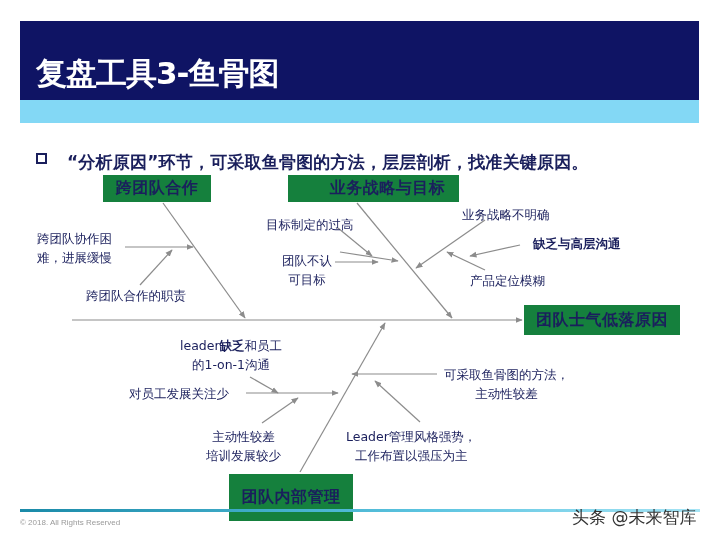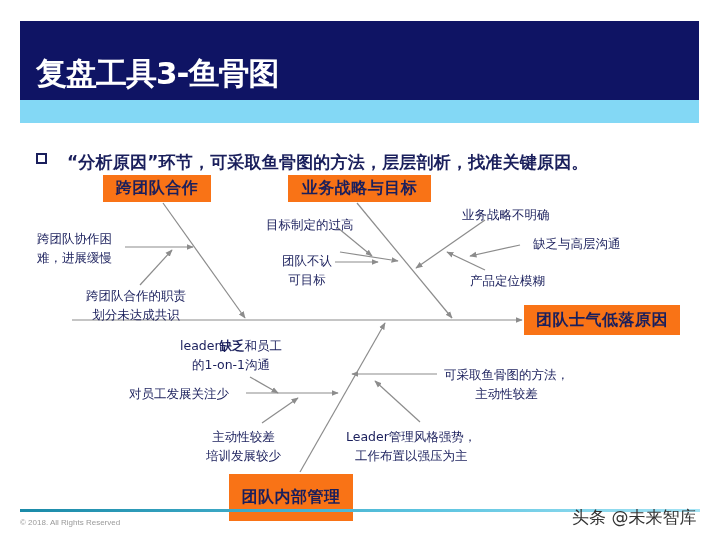--- a/index.html
+++ b/index.html
@@ -25,30 +25,30 @@
     position:absolute; left:36px; top:145px; height:24px;
     display:flex; align-items:center;
   }
   .bullet-square {
     width:7px; height:7px; border:2px solid #1a1f5c; margin-right:20px; margin-top:2px;
   }
   .bullet-text {
     font-size:17px; font-weight:bold; color:#1a1f5c; letter-spacing:0.2px;margin-top:11px;
   }
   .cat-box {
-    position:absolute; background:#f97316;
+    position:absolute; background:#15803d;
     font-size:16px; font-weight:bold; color:#1a1f5c;
     display:flex; align-items:center; justify-content:center;
     letter-spacing:0.5px;
   }
   .cause {
     position:absolute; font-size:12.5px; color:#1a1f5c; line-height:19px;
     text-align:center; white-space:nowrap;
   }
-  .cause.bold { font-weight:normal;text-align:center; }
+  .cause.bold { font-weight:bold;text-align:center; }
   .cause.left { text-align:left; }
   svg.diagram { position:absolute; left:0; top:0; }
   .footer-line {
     position:absolute; left:20px; top:509px; width:680px; height:3px;
     background:linear-gradient(to right,#1a8aa8,#5cc4e0 60%,#a6e4f5);
   }
   .copyright {
     position:absolute; left:20px; top:518px; font-size:8px; color:#9a9a9a;
     font-family:"Liberation Sans", sans-serif;
   }
@@ -93,31 +93,30 @@
     <line x1="300" y1="472" x2="385" y2="323" marker-end="url(#ah)"></line>
     <line x1="246" y1="393" x2="338" y2="393" marker-end="url(#ah)"></line>
     <line x1="250" y1="377" x2="278" y2="393" marker-end="url(#ah)"></line>
     <line x1="262" y1="423" x2="298" y2="398" marker-end="url(#ah)"></line>
     <line x1="437" y1="374" x2="352" y2="374" marker-end="url(#ah)"></line>
     <line x1="420" y1="422" x2="375" y2="381" marker-end="url(#ah)"></line>
   </g>
 </svg>
 
 <div class="cat-box" style="left:103px;top:175px;width:108px;height:27px;">跨团队合作</div>
-<div class="cat-box" style="left:288px;top:175px;width:143px;height:27px;">业务战略与目标</div>
+<div class="cat-box" style="left:288px;top:175px;width:143px;height:27px;padding-left:28px;">业务战略与目标</div>
 <div class="cat-box" style="left:229px;top:474px;width:124px;height:47px;">团队内部管理</div>
 <div class="cat-box" style="left:524px;top:305px;width:156px;height:30px;">团队士气低落原因</div>
 
 <div class="cause left" style="left:37px;top:229px;">
   <div>跨团队协作困</div>
   <div>难，进展缓慢</div>
 </div>
 <div class="cause" style="left:86px;top:286px;">
   <div>跨团队合作的职责</div>
-  <div>划分未达成共识</div>
 </div>
 
 <div class="cause" style="left:266px;top:215px;">目标制定的过高</div>
 <div class="cause" style="left:282px;top:251px;">
   <div>团队不认</div>
   <div>可目标</div>
 </div>
 <div class="cause" style="left:462px;top:205px;">业务战略不明确</div>
 <div class="cause bold" style="left:533px;top:234px;">缺乏与高层沟通</div>
 <div class="cause" style="left:470px;top:271px;">产品定位模糊</div>

